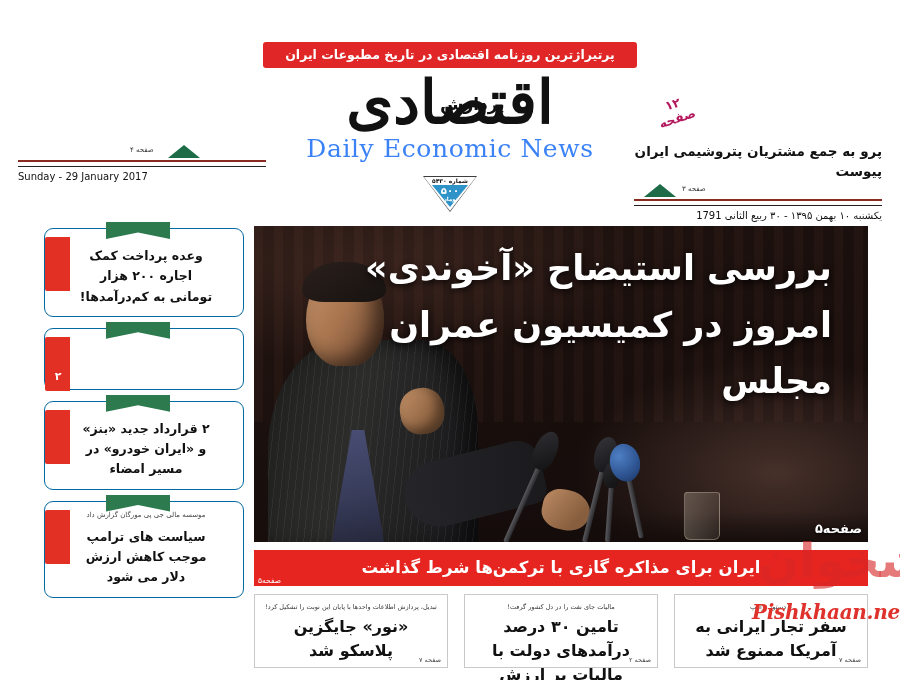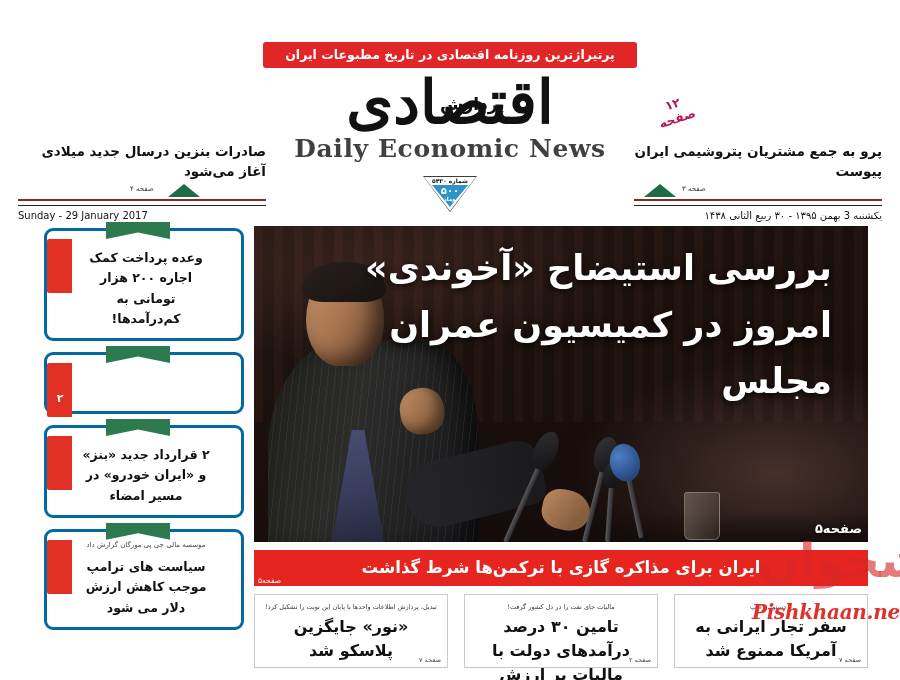--- a/index.html
+++ b/index.html
@@ -63,22 +63,22 @@
     left: 50%;
     margin-left: -10px;
     font-size: 17px;
     font-weight: bold;
     color: #111;
     direction: rtl;
   }
   .masthead-latin {
     font-family: "DejaVu Serif", "Liberation Serif", serif;
     font-size: 25px;
-    font-weight: bold;
-    color: #404040;
+    font-weight: normal;
+    color: #3b82f6;
     letter-spacing: 0.6px;
     margin-top: 1px;
     direction: ltr;
   }
   .pages-flag {
     position: absolute;
     top: 24px;
     left: 310px;
     transform: rotate(-18deg);
     color: #b4175c;
@@ -216,21 +216,21 @@
     top: -6px;
     left: 62px;
     width: 64px;
     height: 17px;
     background: #2d7a4e;
     clip-path: polygon(0 0, 100% 0, 100% 100%, 50% 62%, 0 100%);
     z-index: 4;
   }
   .side-card {
     position: relative;
-    border: 3px solid #0369a1;
+    border: 1px solid #0369a1;
     border-radius: 9px;
     background: #ffffff;
     min-height: 62px;
     padding: 9px 30px 9px 34px;
     direction: rtl;
     box-sizing: border-box;
   }
   .side-tab {
     position: absolute;
     top: 8px;
@@ -590,37 +590,36 @@
     <div class="tri-inner"></div>
     <div class="tri-blue"></div>
     <div class="badge-issue">شماره ۵۴۳۰</div>
     <div class="badge-price">
       <span>۵۰۰</span>
       <span class="unit">تومان</span>
     </div>
   </div>
 
   <div class="teaser left">
-    <div class="teaser-text">صادرات بنزین درسال جدید میلادی آغاز می‌شود</div>
     <div class="teaser-meta">
       <span class="teaser-page">صفحه ۴</span>
       <span class="tri-green"></span>
     </div>
     <div class="teaser-rule"></div>
     <div class="teaser-date">Sunday -   29 January 2017</div>
   </div>
 
   <div class="teaser right">
     <div class="teaser-text">پرو به جمع مشتریان پتروشیمی ایران پیوست</div>
     <div class="teaser-meta">
       <span class="teaser-page">صفحه ۳</span>
       <span class="tri-green"></span>
     </div>
     <div class="teaser-rule"></div>
-    <div class="teaser-date">یکشنبه 3 بهمن ۱۳۹۵ - ۳۰ ربیع الثانی ۱۴۳۸</div>
+    <div class="teaser-date">یکشنبه ۱۰ بهمن ۱۳۹۵ - ۳۰ ربیع الثانی 1791</div>
   </div>
 
   <div class="sidebar">
 
     <div class="side-card-wrap">
       <div class="ribbon"></div>
       <div class="side-card">
         <div class="side-tab"></div>
         <div class="side-pagenum">۵</div>
         <div class="side-kicker"></div>

